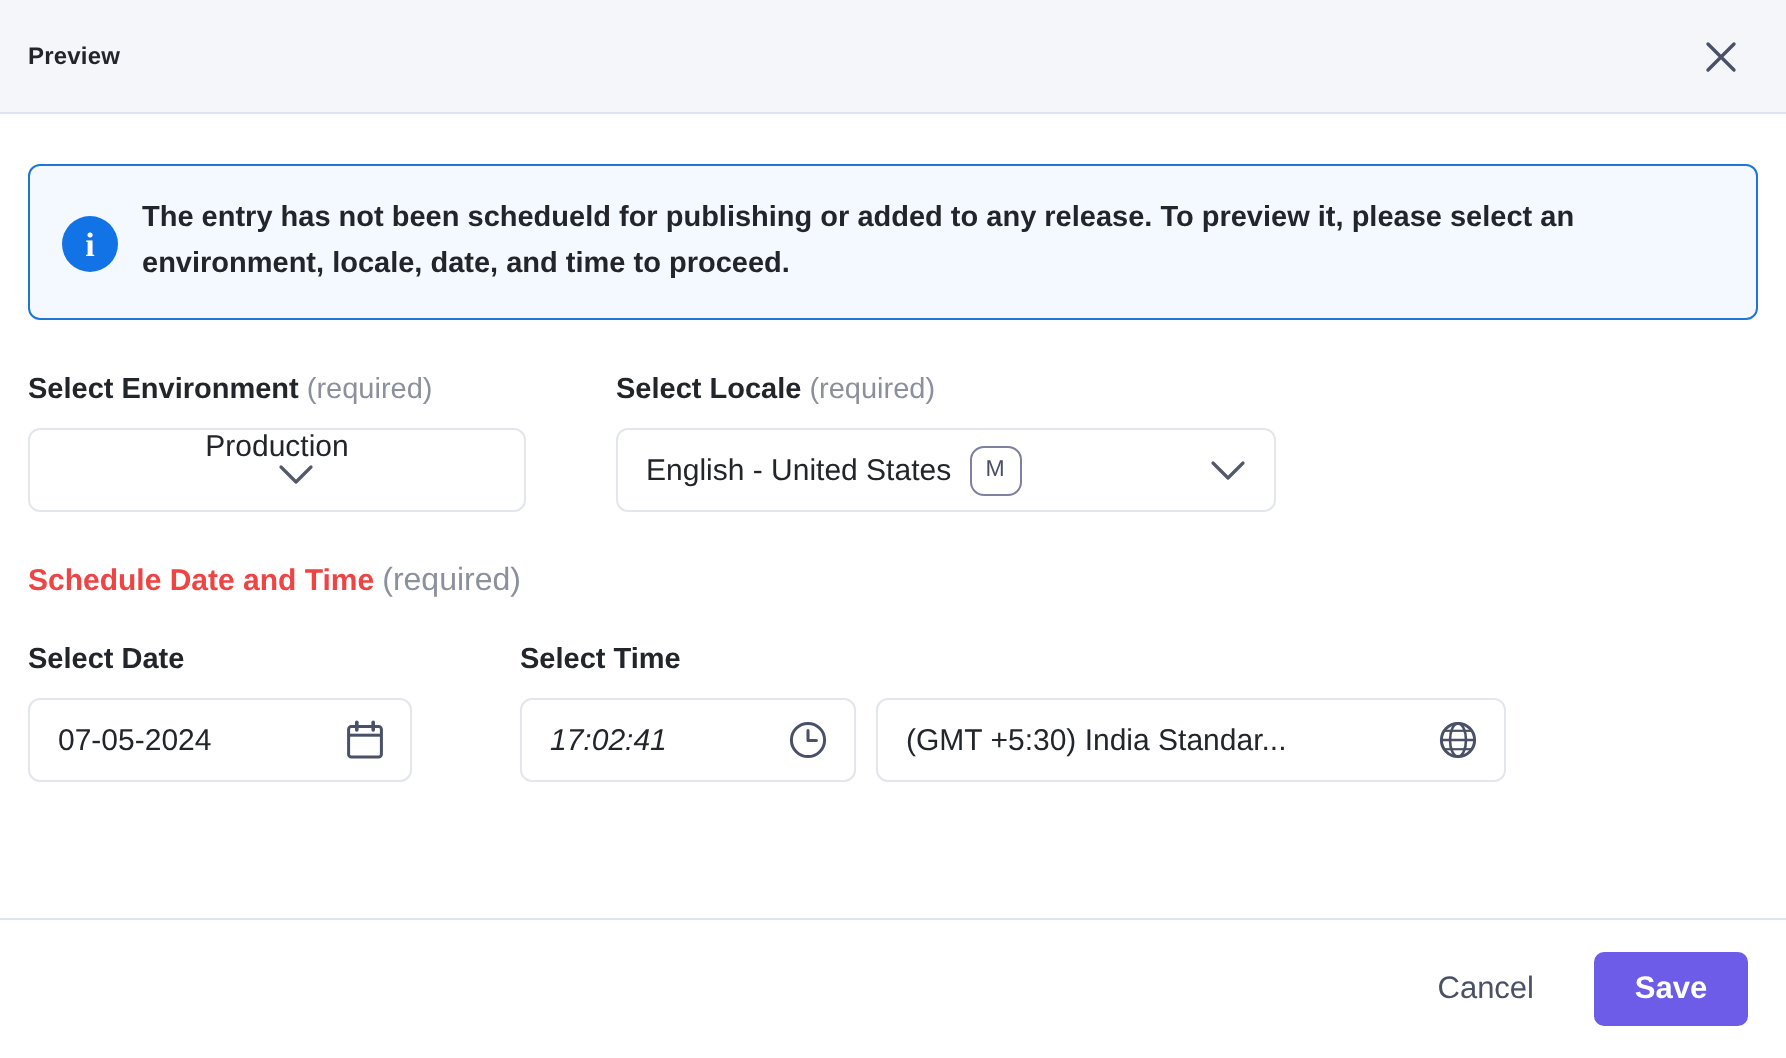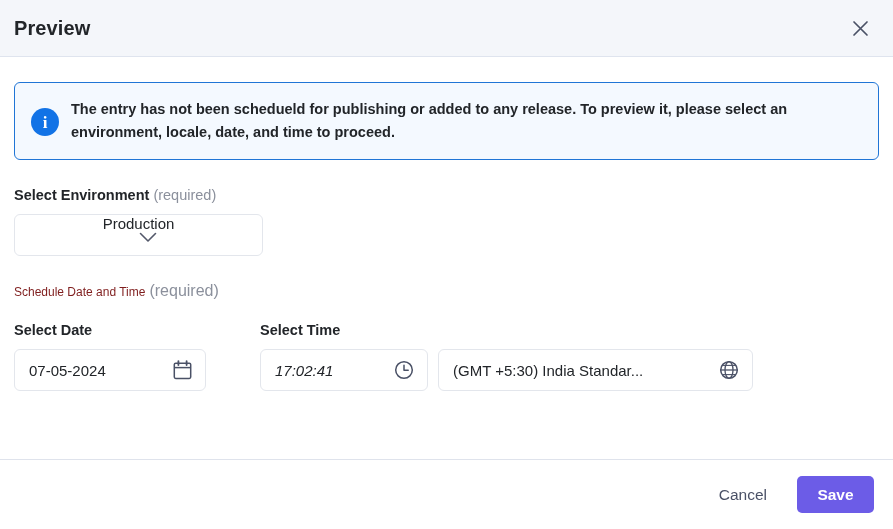--- a/index.html
+++ b/index.html
@@ -28,21 +28,21 @@
     height: 57px;
     min-height: 57px;
     background: #f4f6fa;
     border-bottom: 1px solid #dfe4ee;
     display: flex;
     align-items: center;
     justify-content: space-between;
     padding: 0 20px 0 14px;
   }
   .modal-title {
-    font-size: 20px;
+    font-size: 12px;
     font-weight: bold;
     color: #222529;
     letter-spacing: 0.1px;
   }
   .close-btn {
     width: 26px;
     height: 26px;
     display: flex;
     align-items: center;
     justify-content: center;
@@ -110,23 +110,23 @@
     margin-bottom: 11px;
     white-space: nowrap;
   }
   .req {
     font-weight: normal;
     color: #8b909c;
     margin-left: 4px;
   }
 
   .section-label {
-    font-size: 12px;
-    color: #7f1d1d;
-    font-weight: normal;
+    font-size: 15px;
+    color: #ef4444;
+    font-weight: bold;
     white-space: nowrap;
   }
 
   .control {
     height: 42px;
     border: 1px solid #e3e6ec;
     border-radius: 6px;
     background: #ffffff;
     display: flex;
     align-items: center;
@@ -257,20 +257,36 @@
         <div class="control control-env">
           <span class="control-value">Production</span>
           <span class="chev">
             <svg width="18" height="11" viewBox="0 0 18 11" fill="none" xmlns="http://www.w3.org/2000/svg">
               <path d="M1.5 1.5 L9 9 L16.5 1.5" stroke="#53586a" stroke-width="1.6" stroke-linecap="round" stroke-linejoin="round"></path>
             </svg>
           </span>
         </div>
       </div>
 
+      <div class="field-col col-locale">
+        <div class="field-label">
+          <span>Select Locale</span><span class="req">(required)</span>
+        </div>
+        <div class="control control-locale">
+          <div class="locale-inner">
+            <span class="locale-text">English - United States</span>
+            <span class="locale-badge">M</span>
+            <span class="locale-chev">
+              <svg width="18" height="11" viewBox="0 0 18 11" fill="none" xmlns="http://www.w3.org/2000/svg">
+                <path d="M1.5 1.5 L9 9 L16.5 1.5" stroke="#53586a" stroke-width="1.6" stroke-linecap="round" stroke-linejoin="round"></path>
+              </svg>
+            </span>
+          </div>
+        </div>
+      </div>
 
     </div>
 
     <div class="schedule-head">
       <span class="section-label">Schedule Date and Time</span><span class="req">(required)</span>
     </div>
 
     <div class="field-row row-2">
 
       <div class="field-col col-date">

